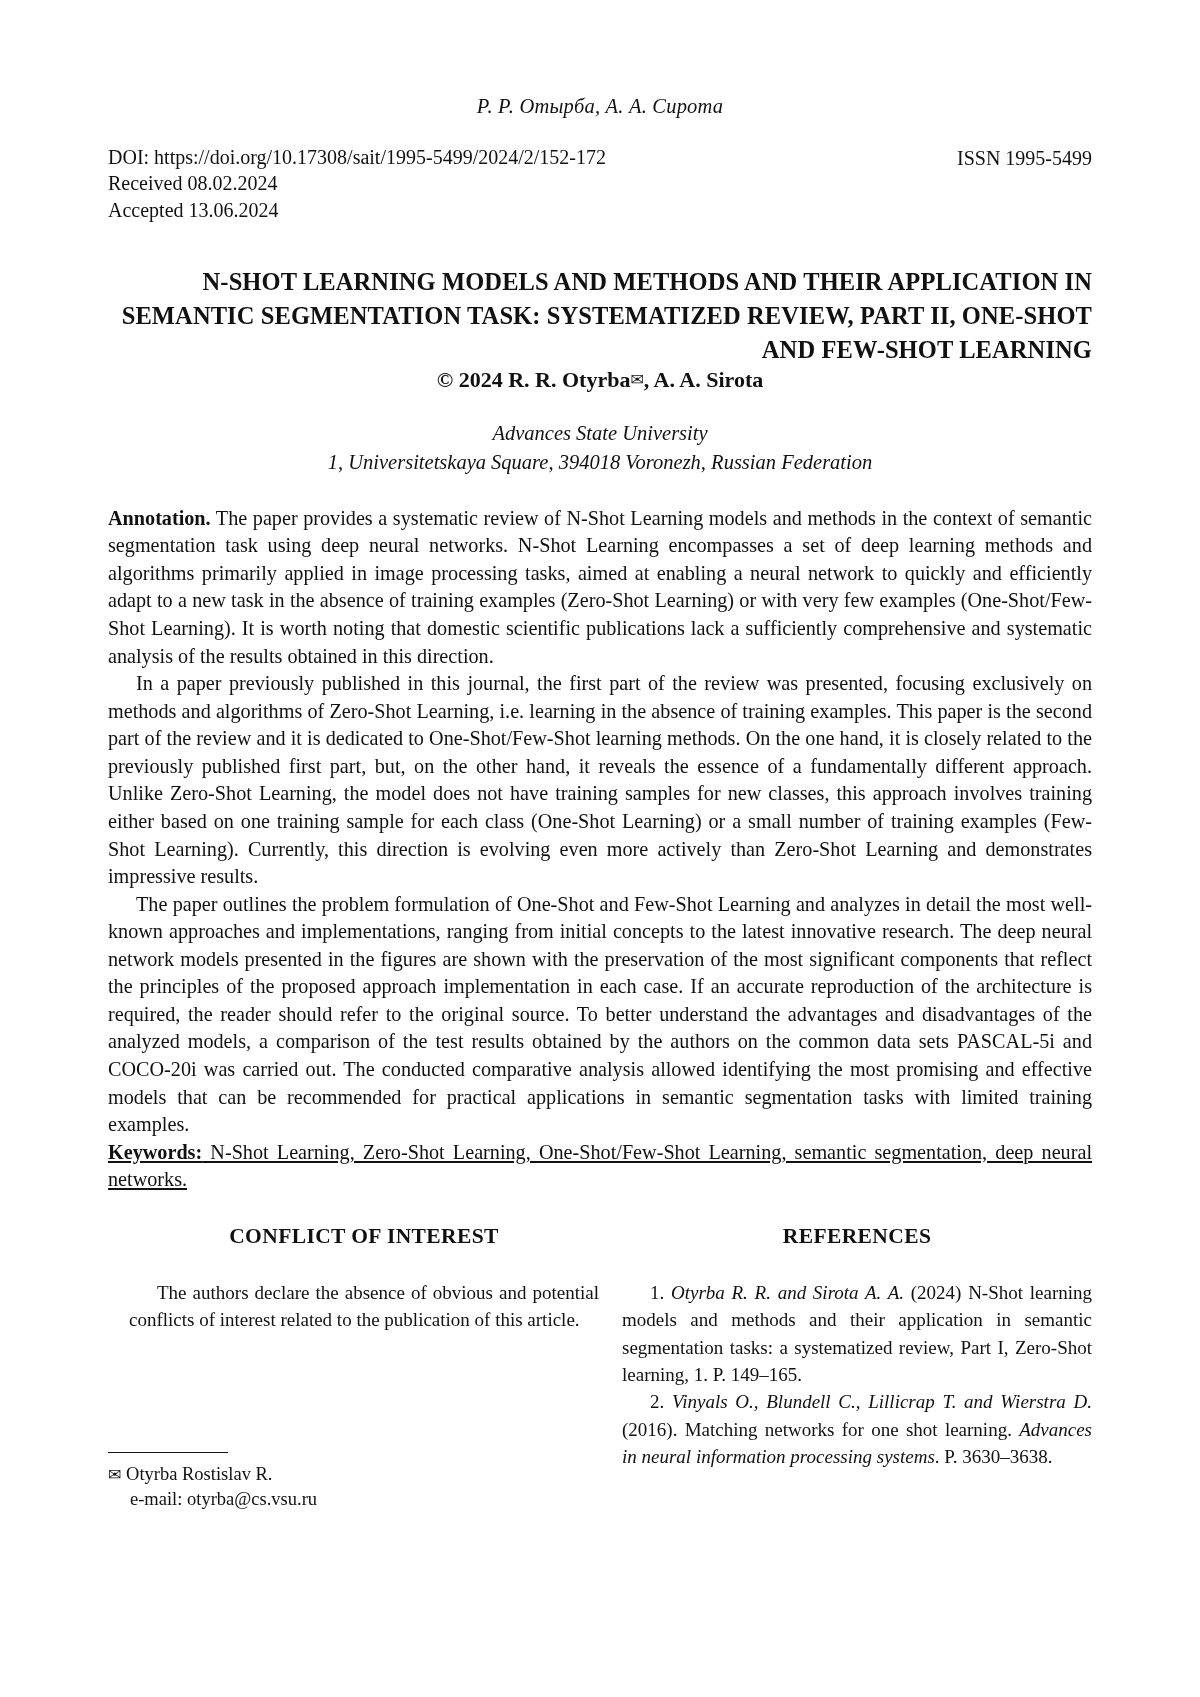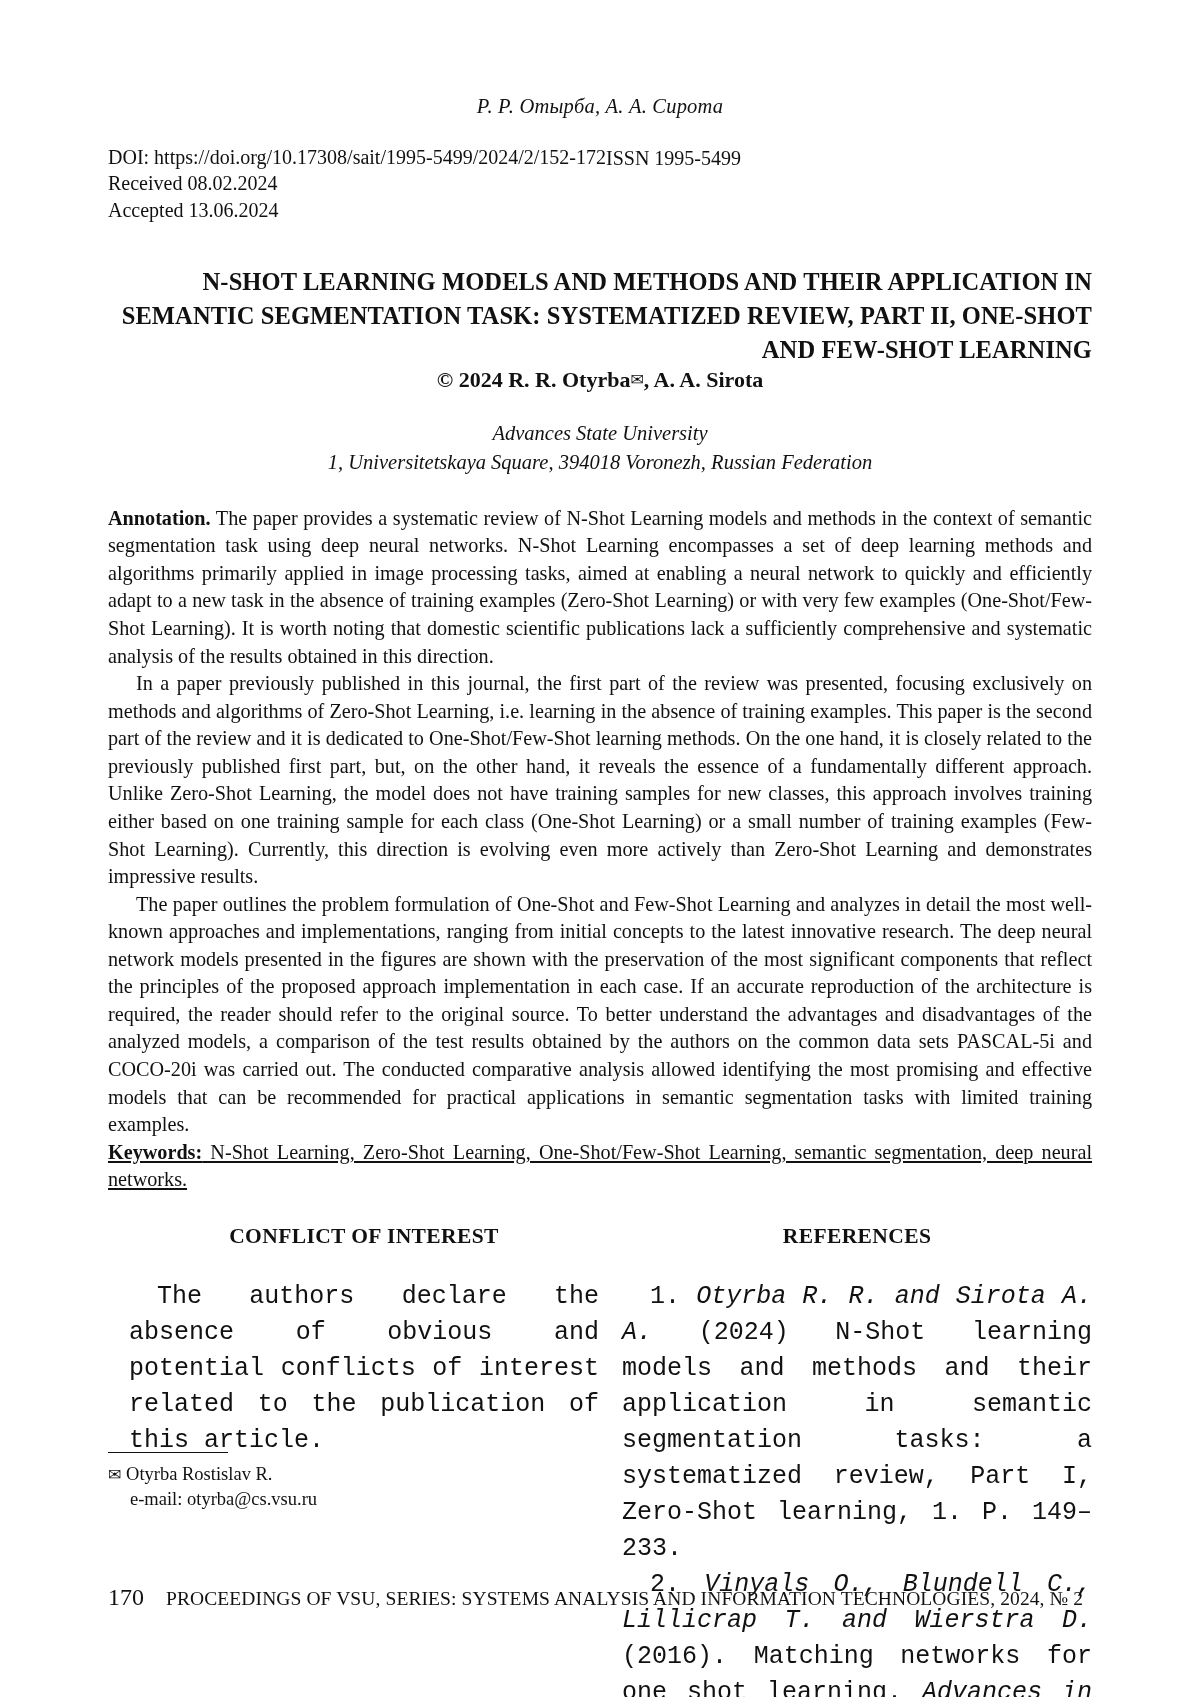--- a/index.html
+++ b/index.html
@@ -25,21 +25,21 @@
   }
   .running-head {
     text-align: center;
     font-style: italic;
     font-size: 20.5px;
     letter-spacing: 0.2px;
     margin-bottom: 26px;
   }
   .meta-row {
     display: flex;
-    justify-content: flex-start;
+    justify-content: space-between;
     align-items: flex-start;
     font-size: 20px;
     line-height: 1.32;
   }
   .meta-left { text-align: left; }
   .meta-right { text-align: right; white-space: nowrap; padding-top: 1px;}
   .title {
     margin-top: 42px;
     text-align: right;
     font-weight: bold;
@@ -86,24 +86,23 @@
   }
   .col { width: 470px; }
   .col-head {
     text-align: center;
     font-weight: bold;
     font-size: 21.5px;
     letter-spacing: 0.4px;
     margin-bottom: 30px;
   }
   .col-body {
-    font-size: 25px;
+    font-size: 19px;
     line-height: 1.44;
     text-align: justify;
-    font-family: Liberation Mono, monospace;
   }
   .col-body p { margin: 0; text-indent: 28px; }
   .ref-item { margin: 0; text-indent: 28px; }
   .ref-item i { font-style: italic; }
   .footnote {
     position: absolute;
     left: 108px;
     bottom: 185px;
     width: 470px;
     font-size: 18.5px;
@@ -167,30 +166,26 @@
   <div class="cols">
     <div class="col">
       <div class="col-head">CONFLICT OF INTEREST</div>
       <div class="col-body">
         <p>The authors declare the absence of obvious and potential conflicts of interest related to the publication of this article.</p>
       </div>
     </div>
     <div class="col">
       <div class="col-head">REFERENCES</div>
       <div class="col-body">
-        <p class="ref-item"><span>1. </span><i>Otyrba R. R. and Sirota A. A.</i><span> (2024) N-Shot learning models and methods and their application in semantic segmentation tasks: a systematized review, Part I, Zero-Shot learning, 1. P. 149–233.</span></p>
+        <p class="ref-item"><span>1. </span><i>Otyrba R. R. and Sirota A. A.</i><span> (2024) N-Shot learning models and methods and their application in semantic segmentation tasks: a systematized review, Part I, Zero-Shot learning, 1. P. 149–165.</span></p>
         <p class="ref-item"><span>2. </span><i>Vinyals O., Blundell C., Lillicrap T. and Wierstra D.</i><span> (2016). Matching networks for one shot learning. </span><i>Advances in neural information processing systems</i><span>. P. 3630–3638.</span></p>
       </div>
     </div>
   </div>
 
   <div class="footnote">
     <div class="footnote-rule"></div>
     <div><span class="env-glyph">✉</span><span> Otyrba Rostislav R.</span></div>
     <div class="line2">e-mail: otyrba@cs.vsu.ru</div>
   </div>
 
-  <div class="footer">
-    <div class="folio">170</div>
-    <div class="footer-text">PROCEEDINGS OF VSU, SERIES: SYSTEMS ANALYSIS AND INFORMATION TECHNOLOGIES, 2024, № 2</div>
-  </div>
 
 </div>
 
 </body></html>

